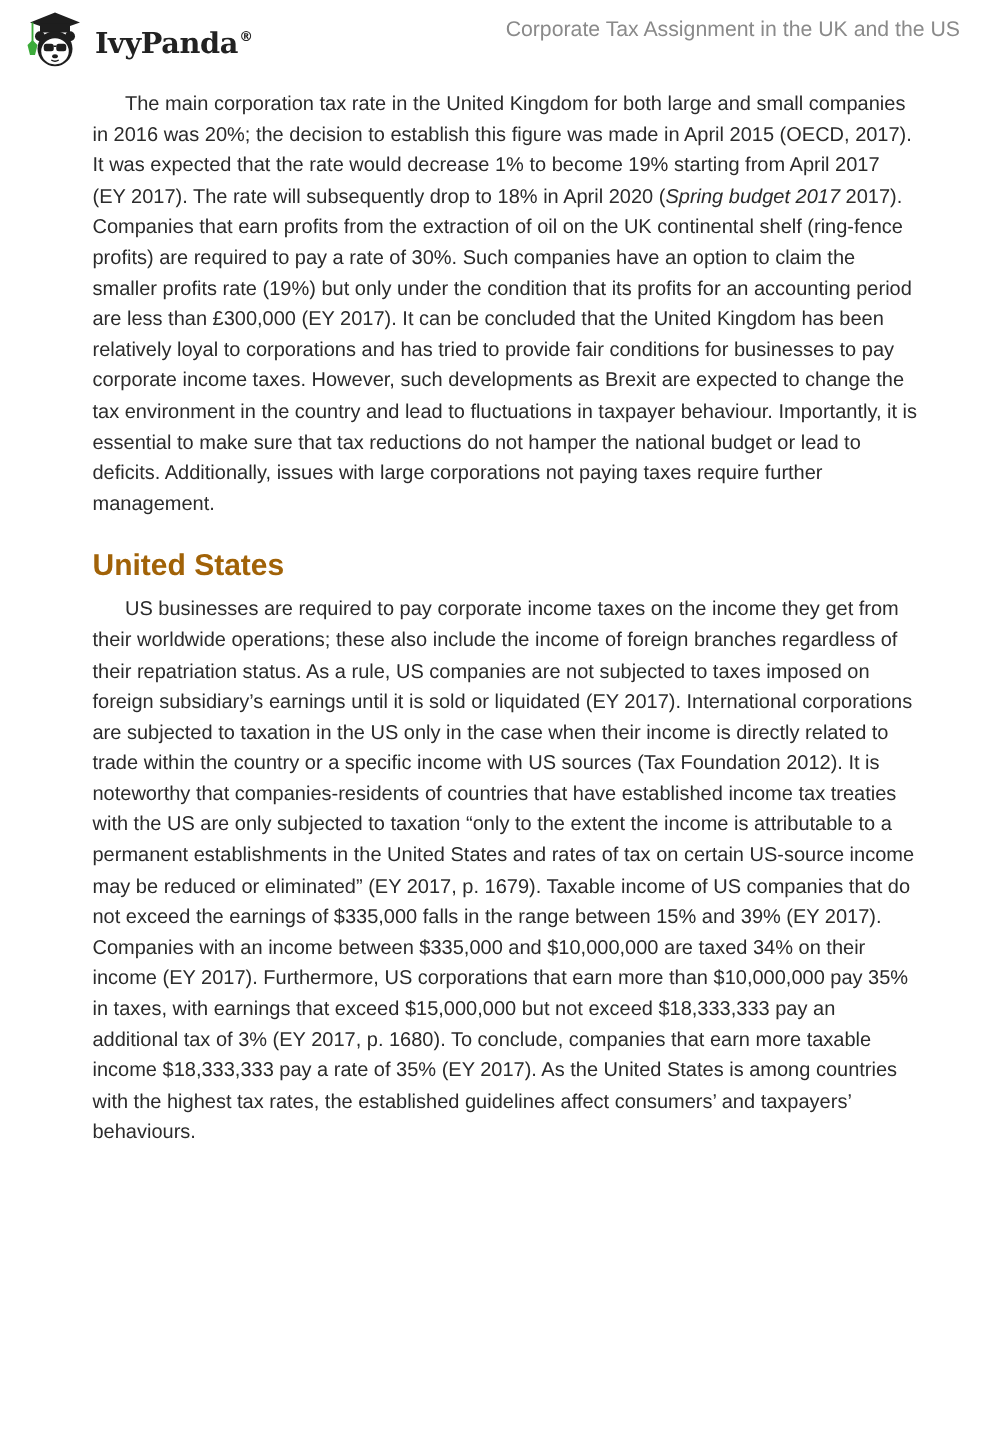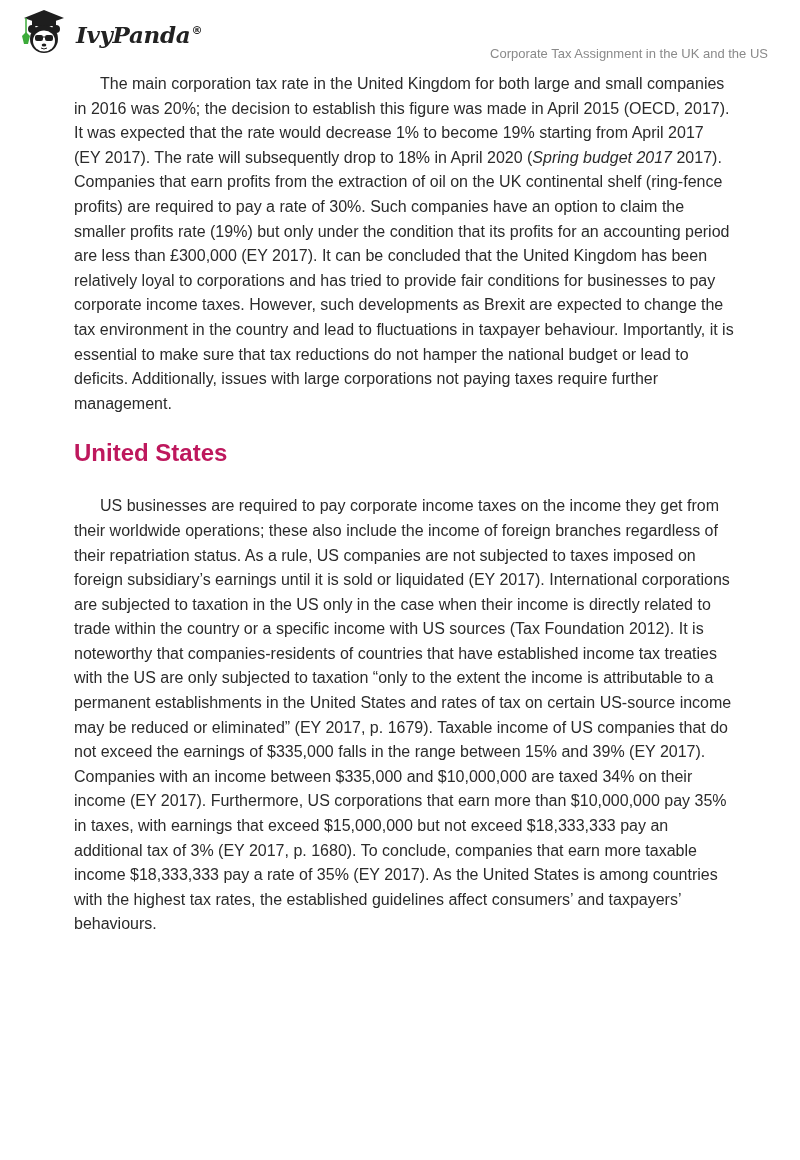--- a/index.html
+++ b/index.html
@@ -34,55 +34,53 @@
       display: block;
     }
     .logo-text {
       font-family: "DejaVu Serif", serif;
       font-weight: bold;
       font-size: 23px;
       color: #222;
       margin-left: 6px;
       margin-top: 6px;
       letter-spacing: -0.3px;
-      font-style: italic;
     }
     .logo-reg {
       font-family: "DejaVu Sans", sans-serif;
       font-size: 11px;
       vertical-align: super;
       font-weight: bold;
       margin-left: 1px;
     }
     .doc-title {
       position: absolute;
       right: 32px;
       top: 14px;
-      font-size: 13px;
+      font-size: 17px;
       color: #8a8a8a;
-      margin-top: 32px;
     }
     .content {
       position: absolute;
       left: 74px;
       top: 72px;
       width: 660px;
     }
     .para {
       margin: 0;
       font-size: 16px;
       line-height: 24.6px;
       text-indent: 26px;
       color: #2b2b2b;
     }
     .heading {
       font-size: 24px;
       font-weight: bold;
-      color: #be185d;
-      margin: 22px 0 26px 0;
+      color: #a16207;
+      margin: 22px 0 8px 0;
       line-height: 30px;
     }
     .footer-url {
       position: absolute;
       right: 32px;
       top: 1190px;
       font-size: 12px;
       color: #0f766e;
     }
     em { }

